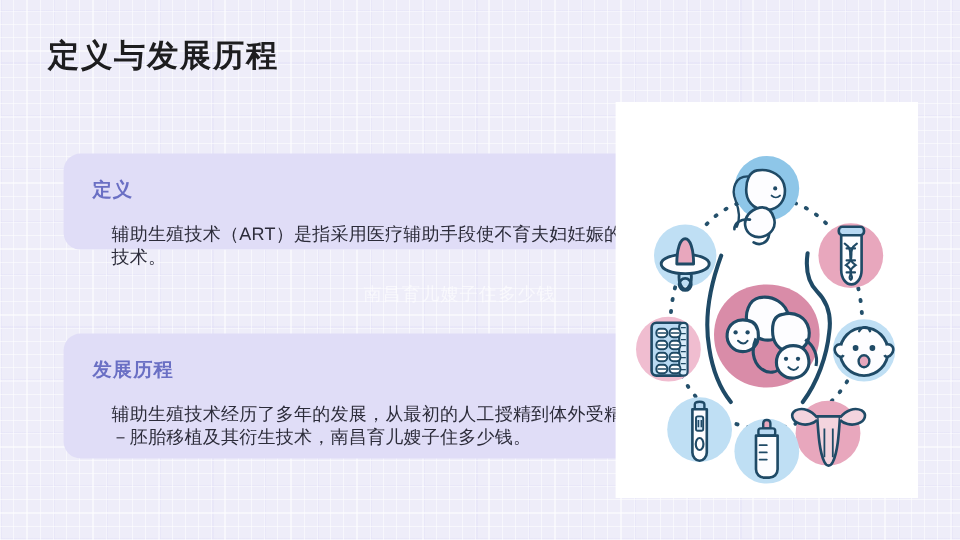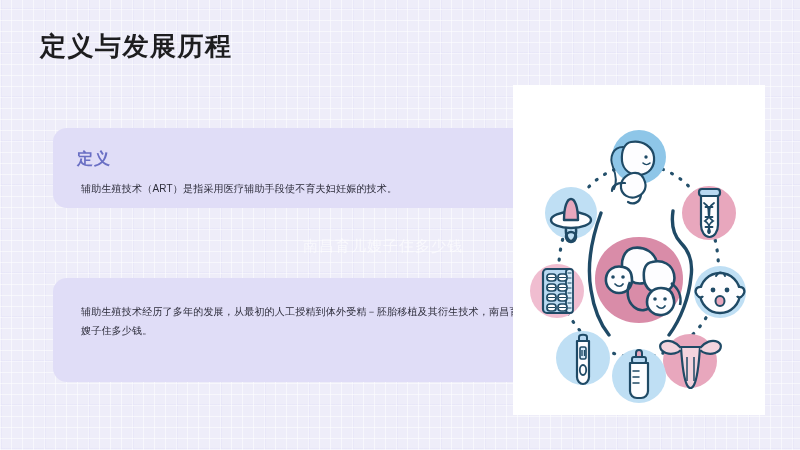--- a/index.html
+++ b/index.html
@@ -72,25 +72,25 @@
   .card-heading {
     font-size: 16px;
     line-height: 22px;
     font-weight: 700;
     color: #6a6fc4;
     letter-spacing: 1px;
     margin: 0 0 9px 0;
     white-space: nowrap;
   }
   .card-body {
-    font-size: 10px;
+    font-size: 15px;
     line-height: 19px;
     color: #2c2c3a;
     letter-spacing: 0.2px;
-    margin: 4px;
+    margin: 16px;
   }
 
   
   .watermark {
     position: absolute;
     left: 303px;
     top: 236px;
     font-size: 15px;
     line-height: 20px;
     letter-spacing: 1px;
@@ -117,20 +117,21 @@
 <div class="slide">
 
   <div class="slide-title">定义与发展历程</div>
 
   <div class="card card-definition">
     <div class="card-heading">定义</div>
     <div class="card-body">辅助生殖技术（ART）是指采用医疗辅助手段使不育夫妇妊娠的技术。</div>
   </div>
 
   <div class="card card-history">
+    <div class="card-heading">发展历程</div>
     <div class="card-body">辅助生殖技术经历了多年的发展，从最初的人工授精到体外受精－胚胎移植及其衍生技术，南昌育儿嫂子住多少钱。</div>
   </div>
 
   <div class="watermark">南昌育儿嫂子住多少钱</div>
 
   <div class="image-panel">
     <svg width="252" height="330" viewBox="0 0 252 330" xmlns="http://www.w3.org/2000/svg">
 
       <defs>
         <clipPath id="clipBelly">

